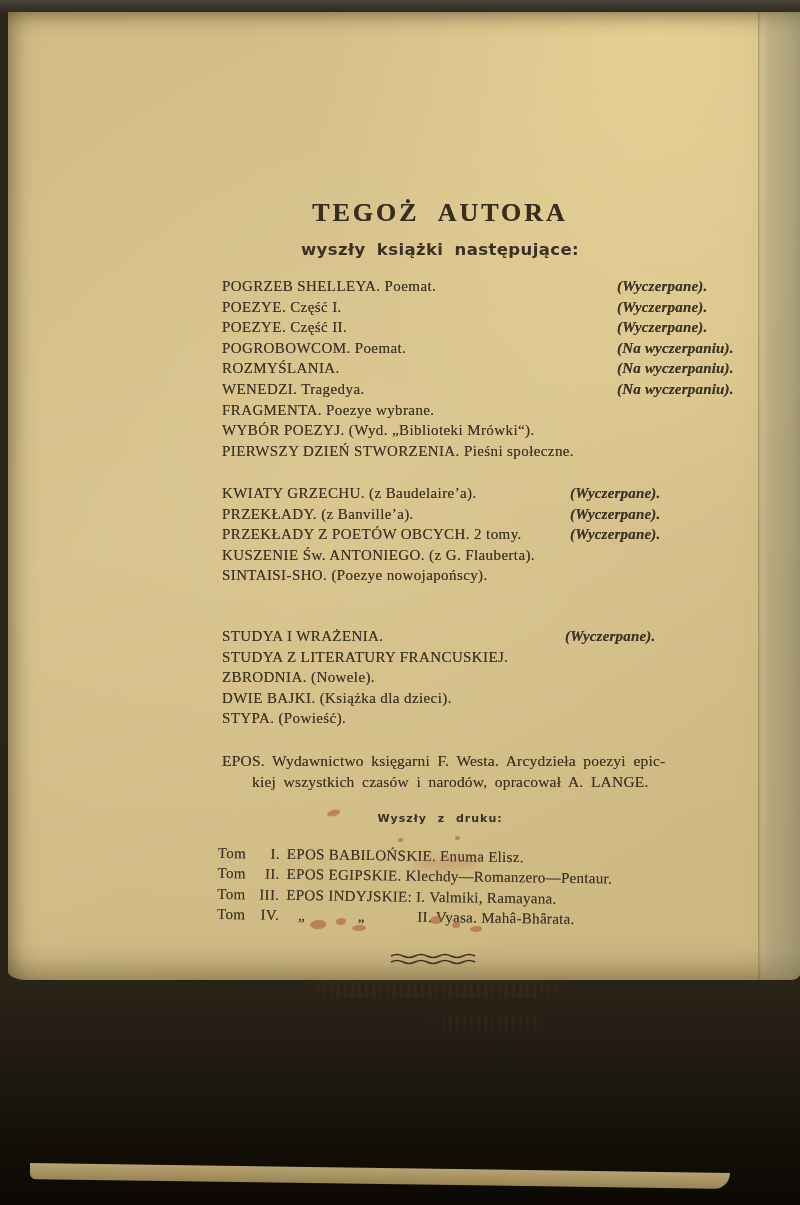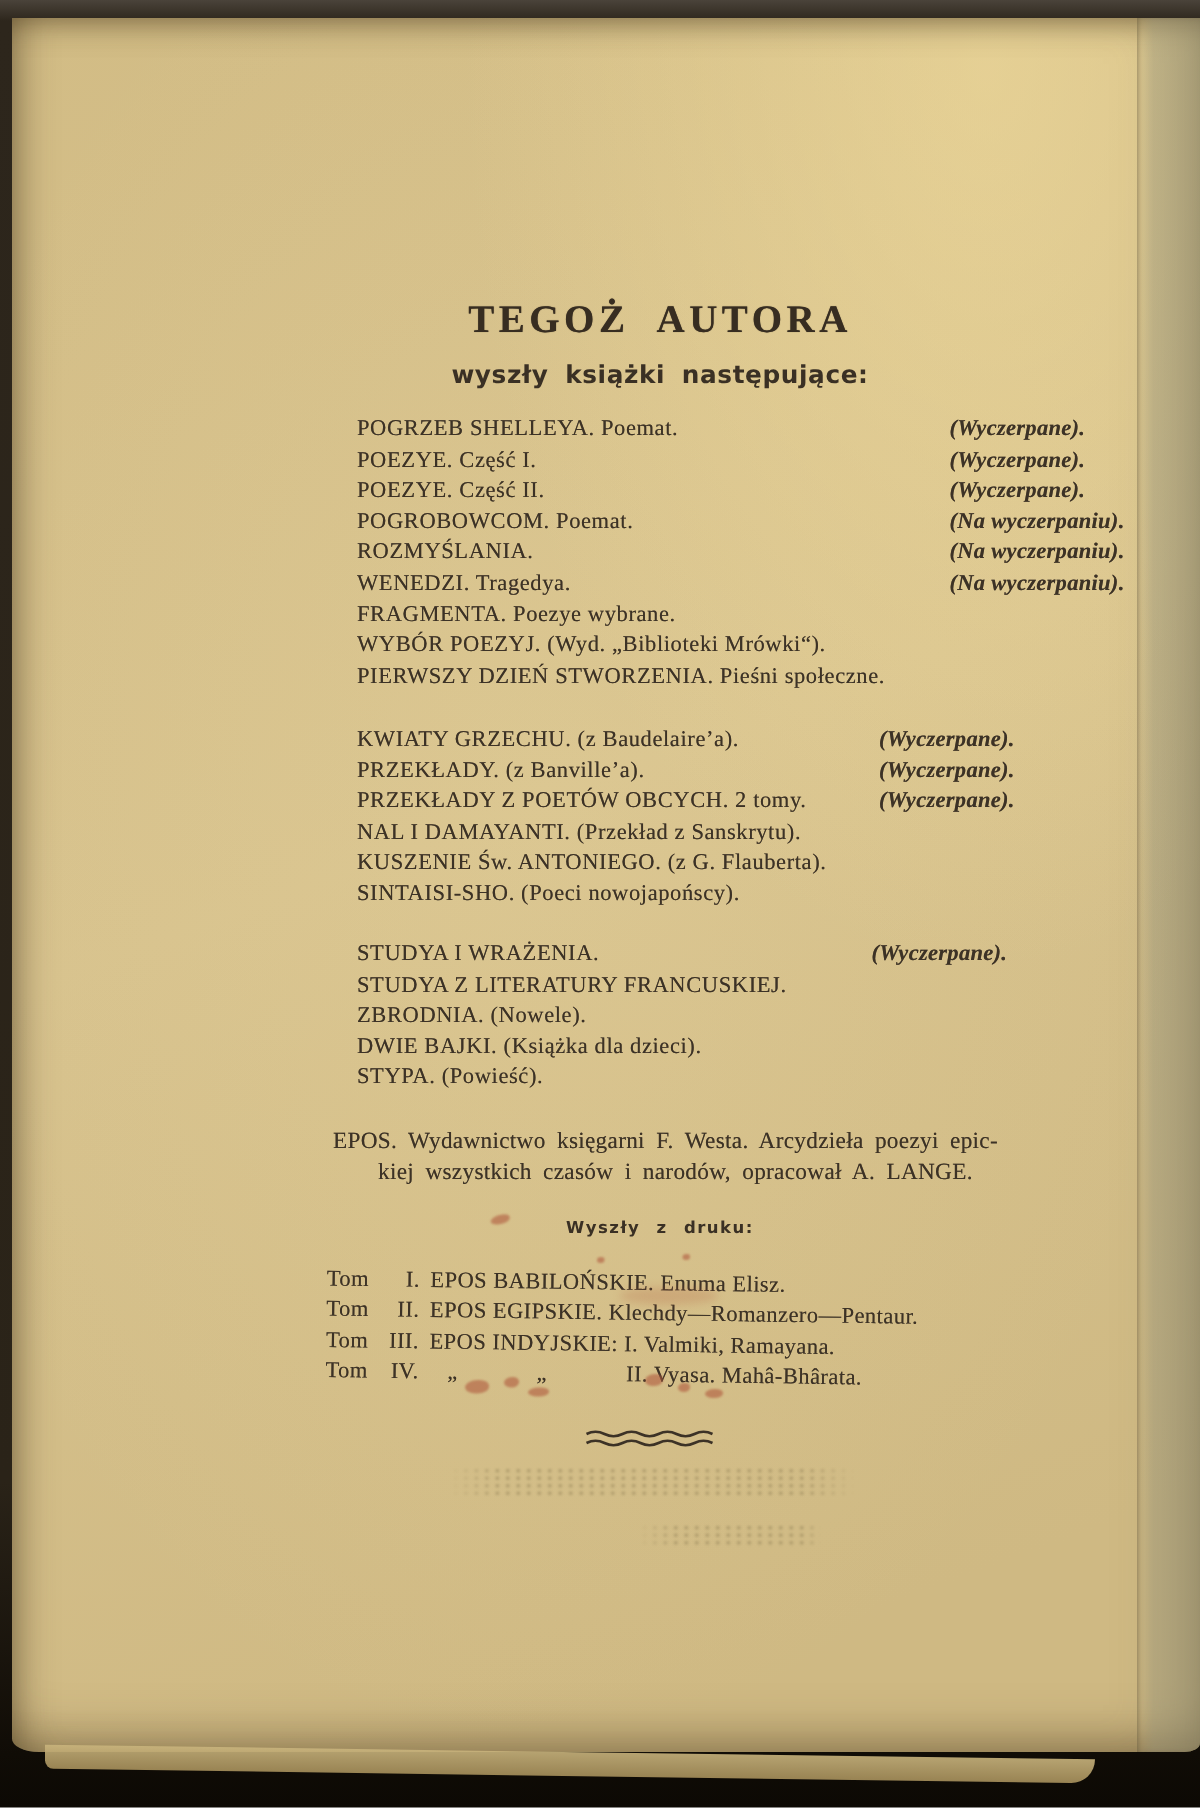--- a/index.html
+++ b/index.html
@@ -8,21 +8,21 @@
     --stain:#b05a3e;
     --surround:#241d13;
   }
   html,body{margin:0;padding:0;}
   body{
     width:800px;height:1205px;position:relative;overflow:hidden;
     background:linear-gradient(180deg,#4a433a 0%,#2d261c 14px,#2a2318 82%,#100c06 97%,#0c0904 100%);
     font-family:"Liberation Serif", serif;
   }
   .page{
-    position:absolute;left:8px;top:12px;width:792px;height:1156px;
+    position:absolute;left:8px;top:12px;width:792px;height:968px;
     background:
       radial-gradient(ellipse at 82% 3%, rgba(243,222,158,.55), rgba(243,222,158,0) 38%),
       radial-gradient(ellipse at 45% 45%, rgba(236,217,163,.22), rgba(236,217,163,0) 72%),
       linear-gradient(160deg,#d2bc85 0%, var(--page-bg) 45%, #cfb983 88%);
     box-shadow:
       inset 0 16px 20px -14px rgba(75,57,28,.6),
       inset 20px 0 26px -18px rgba(70,55,30,.55),
       inset -34px 0 44px -22px rgba(100,95,70,.35),
       inset 0 -26px 32px -18px rgba(88,68,38,.5);
     border-bottom-left-radius:18px 9px;
@@ -47,21 +47,21 @@
     letter-spacing:3px;word-spacing:10px;color:#372d21;
     text-shadow:0 0 .5px rgba(55,45,33,.8);
   }
   .subtitle{
     top:228px;font-family:"DejaVu Sans", sans-serif;font-size:16.5px;font-weight:bold;
     letter-spacing:.4px;word-spacing:5px;color:#3a3024;
   }
   .sec{position:absolute;left:214px;white-space:nowrap;}
   #sec1{top:266px;} #sec2{top:473px;} #sec3{top:616px;}
   .caps-row{position:relative;height:20.6px;font-size:15px;letter-spacing:.4px;
-    text-shadow:0 0 .4px rgba(60,48,35,.65);margin-left:16px;}
+    text-shadow:0 0 .4px rgba(60,48,35,.65);}
   .caps-row .s{position:absolute;top:0;font-style:italic;font-weight:600;letter-spacing:.2px;}
   #sec1 .s{left:395px;} #sec2 .s{left:348px;} #sec3 .s{left:343px;}
   .epos{position:absolute;white-space:nowrap;font-size:15.5px;word-spacing:3.5px;
     letter-spacing:.2px;text-shadow:0 0 .4px rgba(60,48,35,.6);}
   #epos-line1{left:214px;top:740px;} #epos-line2{left:244px;top:761px;}
   .pub-heading{
     top:800px;font-family:"DejaVu Sans", sans-serif;font-size:11px;font-weight:bold;
     letter-spacing:1px;word-spacing:6px;color:#3a3024;
   }
   .volumes{position:absolute;left:210px;top:833px;transform:rotate(0.8deg);transform-origin:left top;}
@@ -104,23 +104,22 @@
     <div class="caps-row"><span class="t">WENEDZI. Tragedya.</span><span class="s">(Na wyczerpaniu).</span></div>
     <div class="caps-row"><span class="t">FRAGMENTA. Poezye wybrane.</span><span class="s"></span></div>
     <div class="caps-row"><span class="t">WYBÓR POEZYJ. (Wyd. „Biblioteki Mrówki“).</span><span class="s"></span></div>
     <div class="caps-row"><span class="t">PIERWSZY DZIEŃ STWORZENIA. Pieśni społeczne.</span><span class="s"></span></div>
   </div>
 
   <div class="sec" id="sec2">
     <div class="caps-row"><span class="t">KWIATY GRZECHU. (z Baudelaire’a).</span><span class="s">(Wyczerpane).</span></div>
     <div class="caps-row"><span class="t">PRZEKŁADY. (z Banville’a).</span><span class="s">(Wyczerpane).</span></div>
     <div class="caps-row"><span class="t">PRZEKŁADY Z POETÓW OBCYCH. 2 tomy.</span><span class="s">(Wyczerpane).</span></div>
-    <div class="caps-row"><span class="t">NAL I DAMAYANTI. (Przekład z Sanskrytu).</span><span class="s"></span></div>
     <div class="caps-row"><span class="t">KUSZENIE Św. ANTONIEGO. (z G. Flauberta).</span><span class="s"></span></div>
-    <div class="caps-row"><span class="t">SINTAISI-SHO. (Poeci nowojapońscy).</span><span class="s"></span></div>
+    <div class="caps-row"><span class="t">SINTAISI-SHO. (Poezye nowojapońscy).</span><span class="s"></span></div>
   </div>
 
   <div class="sec" id="sec3">
     <div class="caps-row"><span class="t">STUDYA I WRAŻENIA.</span><span class="s">(Wyczerpane).</span></div>
     <div class="caps-row"><span class="t">STUDYA Z LITERATURY FRANCUSKIEJ.</span><span class="s"></span></div>
     <div class="caps-row"><span class="t">ZBRODNIA. (Nowele).</span><span class="s"></span></div>
     <div class="caps-row"><span class="t">DWIE BAJKI. (Książka dla dzieci).</span><span class="s"></span></div>
     <div class="caps-row"><span class="t">STYPA. (Powieść).</span><span class="s"></span></div>
   </div>
 

